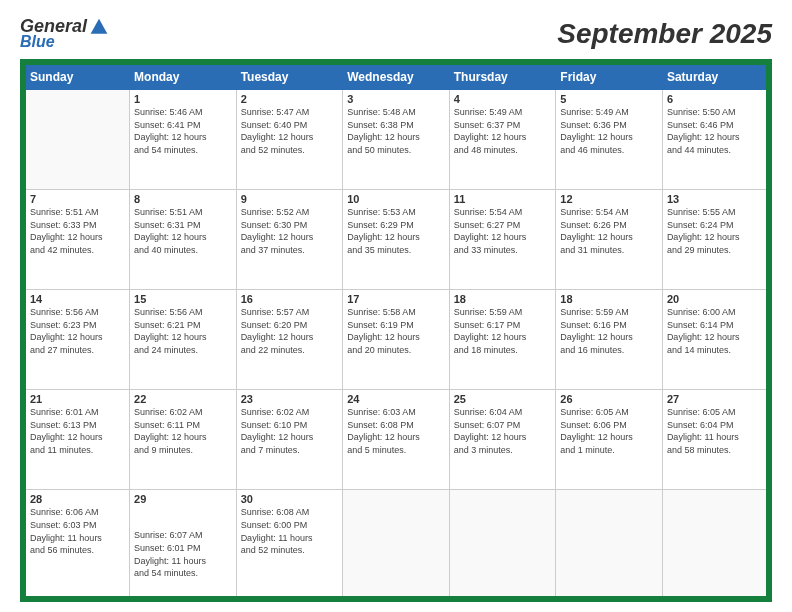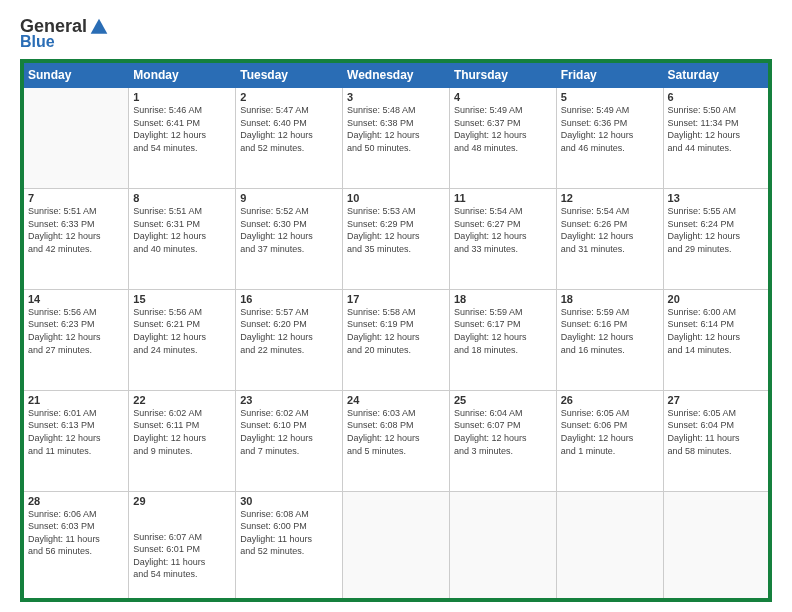--- a/index.html
+++ b/index.html
@@ -15,20 +15,21 @@
       height: 612px;
       padding: 16px 20px 10px 20px;
       display: flex;
       flex-direction: column;
     }
     .header {
       display: flex;
       justify-content: space-between;
       align-items: flex-end;
       margin-bottom: 8px;
+      font-style: italic;
     }
     .logo {
       display: flex;
       flex-direction: column;
       align-items: flex-start;
     }
     .logo-text {
       display: flex;
       align-items: center;
     }
@@ -55,21 +56,21 @@
       font-weight: bold;
       color: #333;
       line-height: 1.2;
     }
     .location {
       font-size: 14px;
       color: #555;
     }
     .calendar {
       flex: 1;
-      border: 4px solid #15803d;
+      border: 6px solid #15803d;
       border-collapse: collapse;
       width: 100%;
       table-layout: fixed;
     }
     .calendar thead tr th {
       background-color: #2a6db5;
       color: #fff;
       font-size: 12px;
       font-weight: bold;
       padding: 5px 4px;
@@ -107,20 +108,21 @@
     <div class="logo">
       <div class="logo-text">
         <span class="logo-general">General</span>
         <svg class="logo-icon" viewBox="0 0 24 24">
           <polygon points="12,2 22,20 2,20" fill="#2a6db5"></polygon>
         </svg>
       </div>
       <span class="logo-blue" style="margin-top:-4px;">Blue</span>
     </div>
     <div class="title-block">
+      <div class="month-title">September 2025</div>
     </div>
   </div>
 
   <table class="calendar">
     <thead>
       <tr>
         <th>Sunday</th>
         <th>Monday</th>
         <th>Tuesday</th>
         <th>Wednesday</th>
@@ -163,21 +165,21 @@
           <td>
             <span class="day-number">5</span>
             <div class="day-info" style="white-space: pre-line;">Sunrise: 5:49 AM
 Sunset: 6:36 PM
 Daylight: 12 hours
 and 46 minutes.</div>
           </td>
           <td>
             <span class="day-number">6</span>
             <div class="day-info" style="white-space: pre-line;">Sunrise: 5:50 AM
-Sunset: 11:34 PM
+Sunset: 6:46 PM
 Daylight: 12 hours
 and 44 minutes.</div>
           </td>
         </tr>
         <tr>
           <td>
             <span class="day-number">7</span>
             <div class="day-info" style="white-space: pre-line;">Sunrise: 5:51 AM
 Sunset: 6:33 PM
 Daylight: 12 hours

